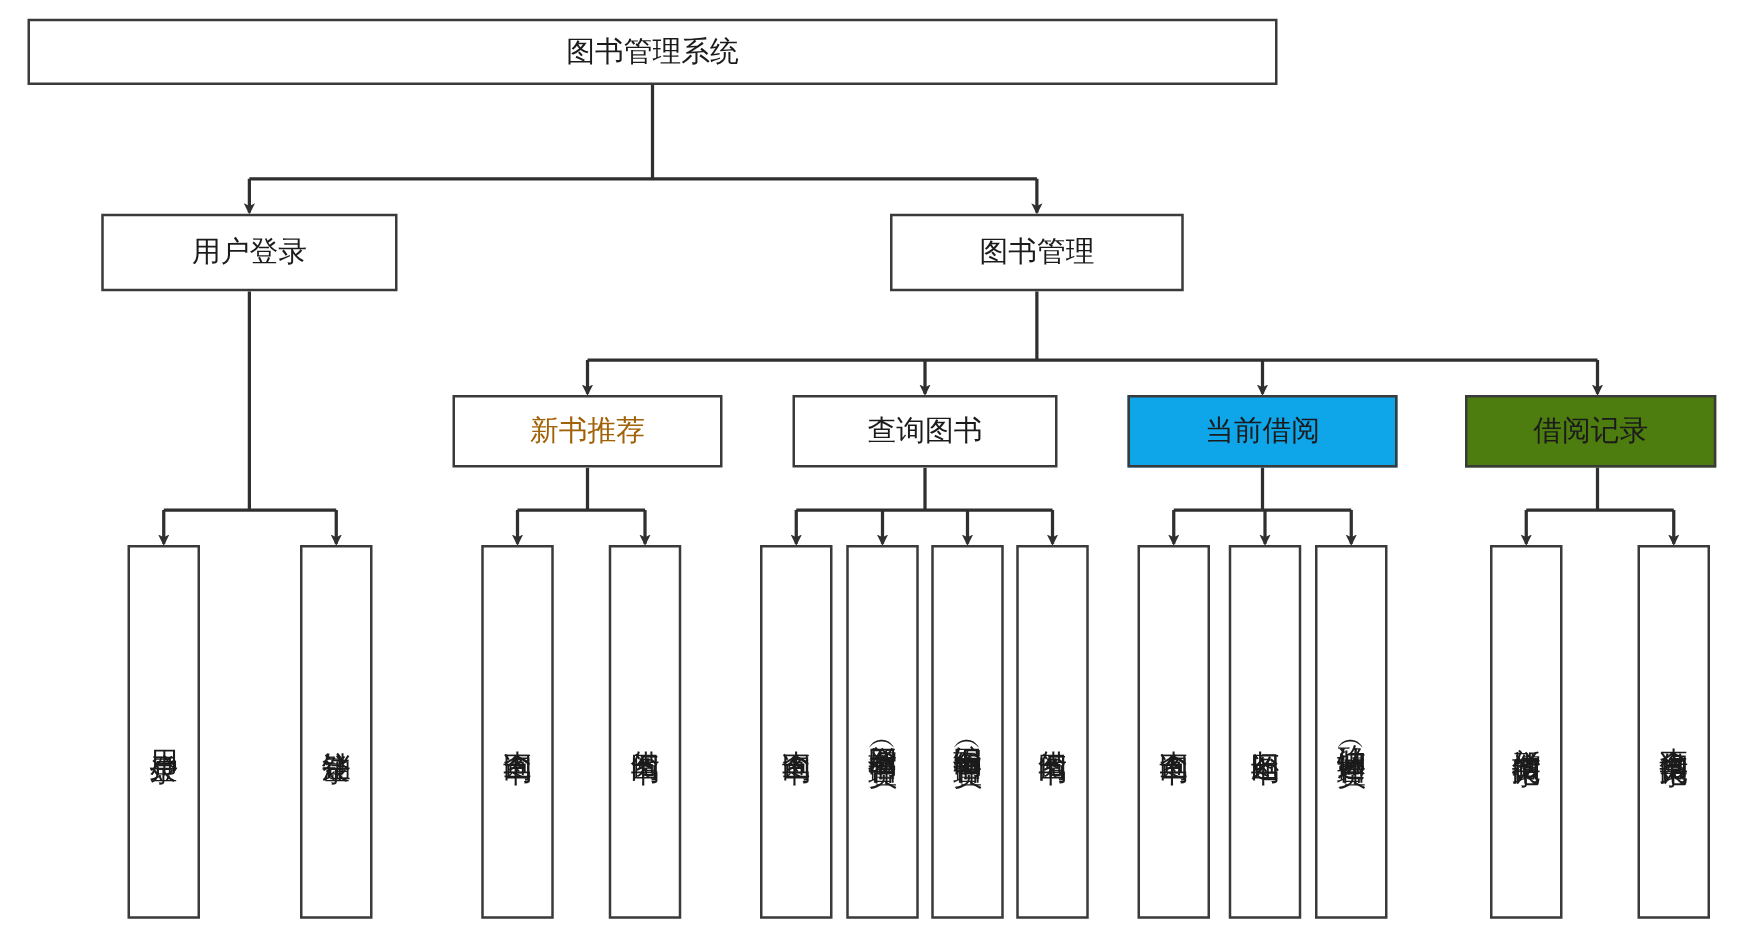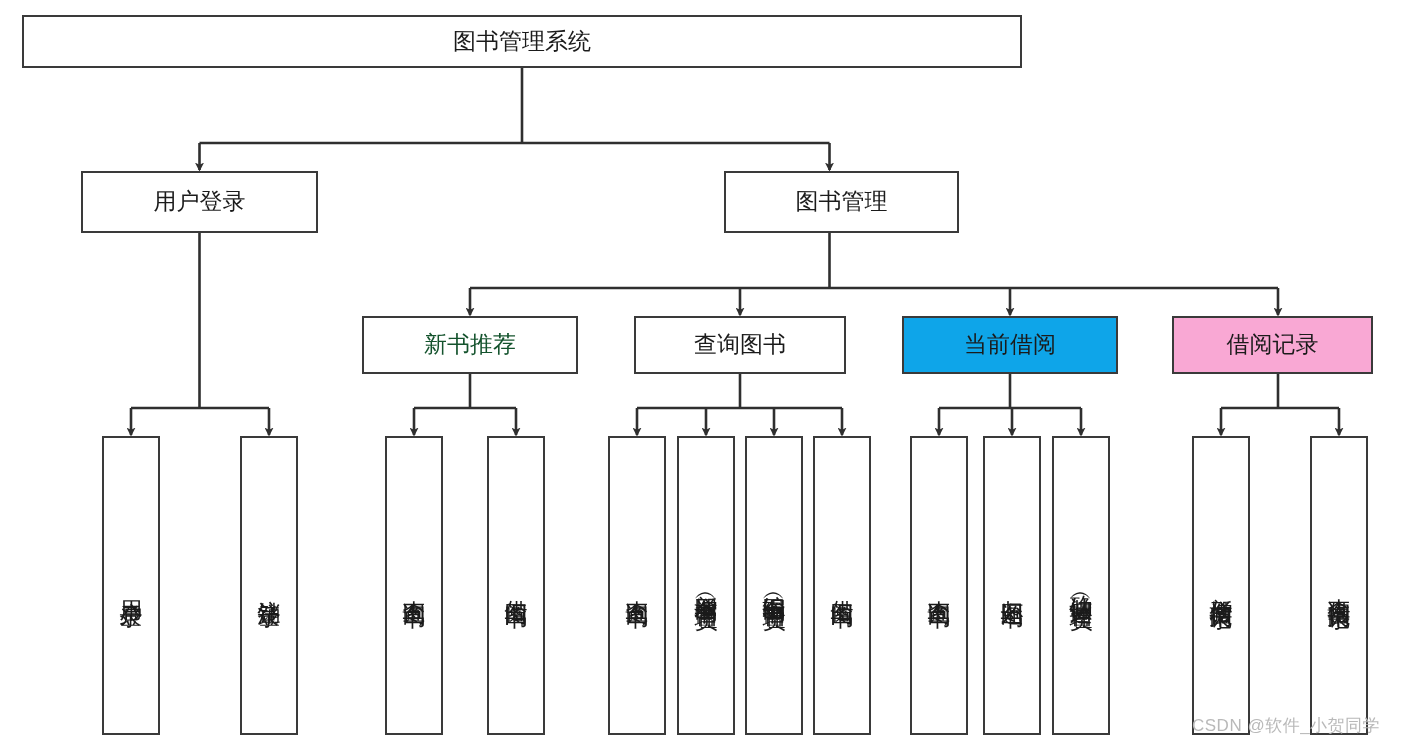--- a/index.html
+++ b/index.html
@@ -110,33 +110,33 @@
         <path d="M1339,408 L1339,435" stroke="#2f2f2f" marker-end="url(#arrowhead)"></path>
       </g>
   </svg>
   <div id="nodes">
       <div class="node horizontal" style="left: 22px; top: 15px; width: 1000px; height: 53px; border-color: rgb(58, 58, 58); background: rgb(255, 255, 255); color: rgb(27, 27, 27);">
         <span class="node-label">图书管理系统</span>
       </div>
       <div class="node horizontal" style="left: 81px; top: 171px; width: 237px; height: 62px; border-color: rgb(58, 58, 58); background: rgb(255, 255, 255); color: rgb(27, 27, 27);">
         <span class="node-label">用户登录</span>
       </div>
-      <div class="node horizontal" style="left: 712px; top: 171px; width: 235px; height: 62px; border-color: rgb(58, 58, 58); background: rgb(255, 255, 255); color: rgb(27, 27, 27); margin-left: 12px;">
+      <div class="node horizontal" style="left: 712px; top: 171px; width: 235px; height: 62px; border-color: rgb(58, 58, 58); background: rgb(255, 255, 255); color: rgb(27, 27, 27);">
         <span class="node-label">图书管理</span>
       </div>
-      <div class="node horizontal" style="left: 362px; top: 316px; width: 216px; height: 58px; border-color: rgb(58, 58, 58); background: rgb(255, 255, 255); color: #14532d;">
+      <div class="node horizontal" style="left: 362px; top: 316px; width: 216px; height: 58px; border-color: rgb(58, 58, 58); background: rgb(255, 255, 255); color: #a16207;">
         <span class="node-label">新书推荐</span>
       </div>
       <div class="node horizontal" style="left: 634px; top: 316px; width: 212px; height: 58px; border-color: rgb(58, 58, 58); background: rgb(255, 255, 255); color: rgb(27, 27, 27);">
         <span class="node-label">查询图书</span>
       </div>
       <div class="node horizontal" style="left: 902px; top: 316px; width: 216px; height: 58px; border-color: rgb(58, 58, 58); background: #0ea5e9; color: rgb(27, 27, 27);">
         <span class="node-label">当前借阅</span>
       </div>
-      <div class="node horizontal" style="left: 1172px; top: 316px; width: 201px; height: 58px; border-color: rgb(58, 58, 58); background: #f9a8d4; color: rgb(27, 27, 27);">
+      <div class="node horizontal" style="left: 1172px; top: 316px; width: 201px; height: 58px; border-color: rgb(58, 58, 58); background: #4d7c0f; color: rgb(27, 27, 27);">
         <span class="node-label">借阅记录</span>
       </div>
       <div class="node vertical" style="left: 102px; top: 436px; width: 58px; height: 299px; border-color: rgb(58, 58, 58); background: rgb(255, 255, 255); color: rgb(27, 27, 27);">
         <span class="node-label">用户登录</span>
       </div>
       <div class="node vertical" style="left: 240px; top: 436px; width: 58px; height: 299px; border-color: rgb(58, 58, 58); background: rgb(255, 255, 255); color: rgb(27, 27, 27);">
         <span class="node-label">注销登录</span>
       </div>
       <div class="node vertical" style="left: 385px; top: 436px; width: 58px; height: 299px; border-color: rgb(58, 58, 58); background: rgb(255, 255, 255); color: rgb(27, 27, 27);">
         <span class="node-label">查询图书</span>
@@ -165,14 +165,13 @@
       <div class="node vertical" style="left: 1052px; top: 436px; width: 58px; height: 299px; border-color: rgb(58, 58, 58); background: rgb(255, 255, 255); color: rgb(27, 27, 27);">
         <span class="node-label">确认归还（管理员）</span>
       </div>
       <div class="node vertical" style="left: 1192px; top: 436px; width: 58px; height: 299px; border-color: rgb(58, 58, 58); background: rgb(255, 255, 255); color: rgb(27, 27, 27);">
         <span class="node-label">新增借阅记录</span>
       </div>
       <div class="node vertical" style="left: 1310px; top: 436px; width: 58px; height: 299px; border-color: rgb(58, 58, 58); background: rgb(255, 255, 255); color: rgb(27, 27, 27);">
         <span class="node-label">查询借阅记录</span>
       </div>
     </div>
-  <div class="watermark" style="left: 1192px; top: 714px; color: rgb(185, 185, 185);">CSDN @软件_小贺同学</div>
 </div>
 
 </body></html>

